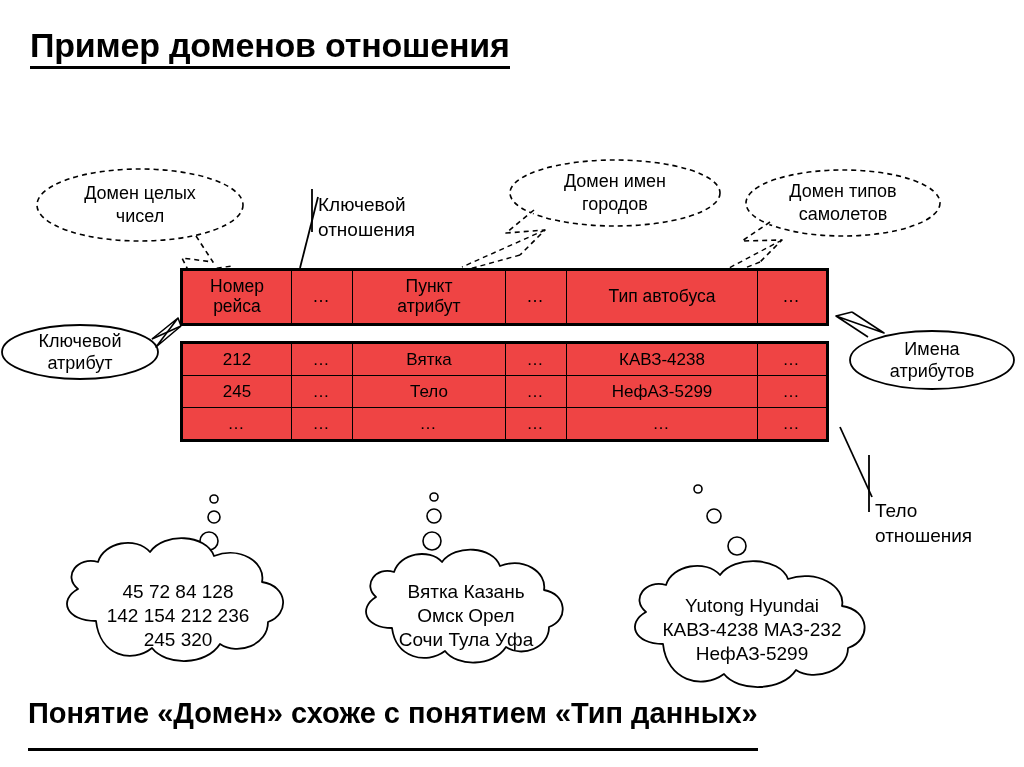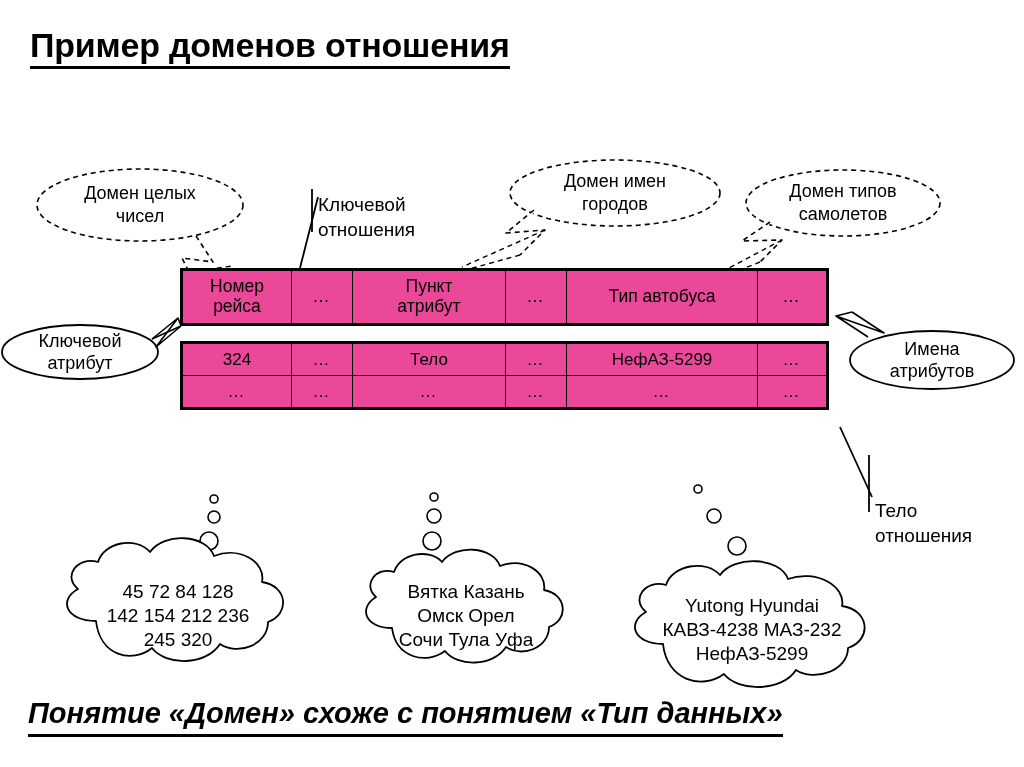--- a/index.html
+++ b/index.html
@@ -32,24 +32,23 @@
     margin-top: 20px;
   }
 
   
   #caption {
     position: absolute;
     left: 28px;
     top: 697px;
     font-size: 29px;
     font-weight: bold;
-    font-style: italic;
     white-space: nowrap;
     border-bottom: 3px solid #000;
-    padding-bottom: 4px;
+    padding-bottom: 18px;
     line-height: 1.15;
   }
 
   
   #art {
     position: absolute;
     left: 0;
     top: 0;
     width: 1024px;
     height: 767px;
@@ -68,21 +67,21 @@
   #header-table { left: 180px; top: 268px; width: 644px; }
   #body-table   { left: 180px; top: 341px; width: 644px; }
 
   .rel-table td {
     border: 1px solid #000;
     text-align: center;
     vertical-align: middle;
     font-size: 17px;
     line-height: 1.12;
     padding: 0;
-    background: #ec4899;
+    background: #ef4444;
   }
   #header-table td { height: 52px; font-size: 17.5px; }
   #body-table td   { height: 31px; }
 
   .c1 { width: 108px; }
   .c2 { width: 60px;  }
   .c3 { width: 152px; }
   .c4 { width: 60px;  }
   .c5 { width: 190px; }
   .c6 { width: 68px;  }
@@ -256,21 +255,29 @@
         <td class="c4 ell">…</td>
         <td class="c5">Тип автобуса</td>
         <td class="c6 ell">…</td>
       </tr>
     </tbody>
   </table>
 
   <table class="rel-table" id="body-table">
     <tbody>
       <tr>
-        <td class="c1">324</td>
+        <td class="c1">212</td>
+        <td class="c2 ell">…</td>
+        <td class="c3">Вятка</td>
+        <td class="c4 ell">…</td>
+        <td class="c5">КАВЗ-4238</td>
+        <td class="c6 ell">…</td>
+      </tr>
+      <tr>
+        <td class="c1">245</td>
         <td class="c2 ell">…</td>
         <td class="c3">Тело</td>
         <td class="c4 ell">…</td>
         <td class="c5">НефАЗ-5299</td>
         <td class="c6 ell">…</td>
       </tr>
       <tr>
         <td class="c1 ell">…</td>
         <td class="c2 ell">…</td>
         <td class="c3 ell">…</td>

